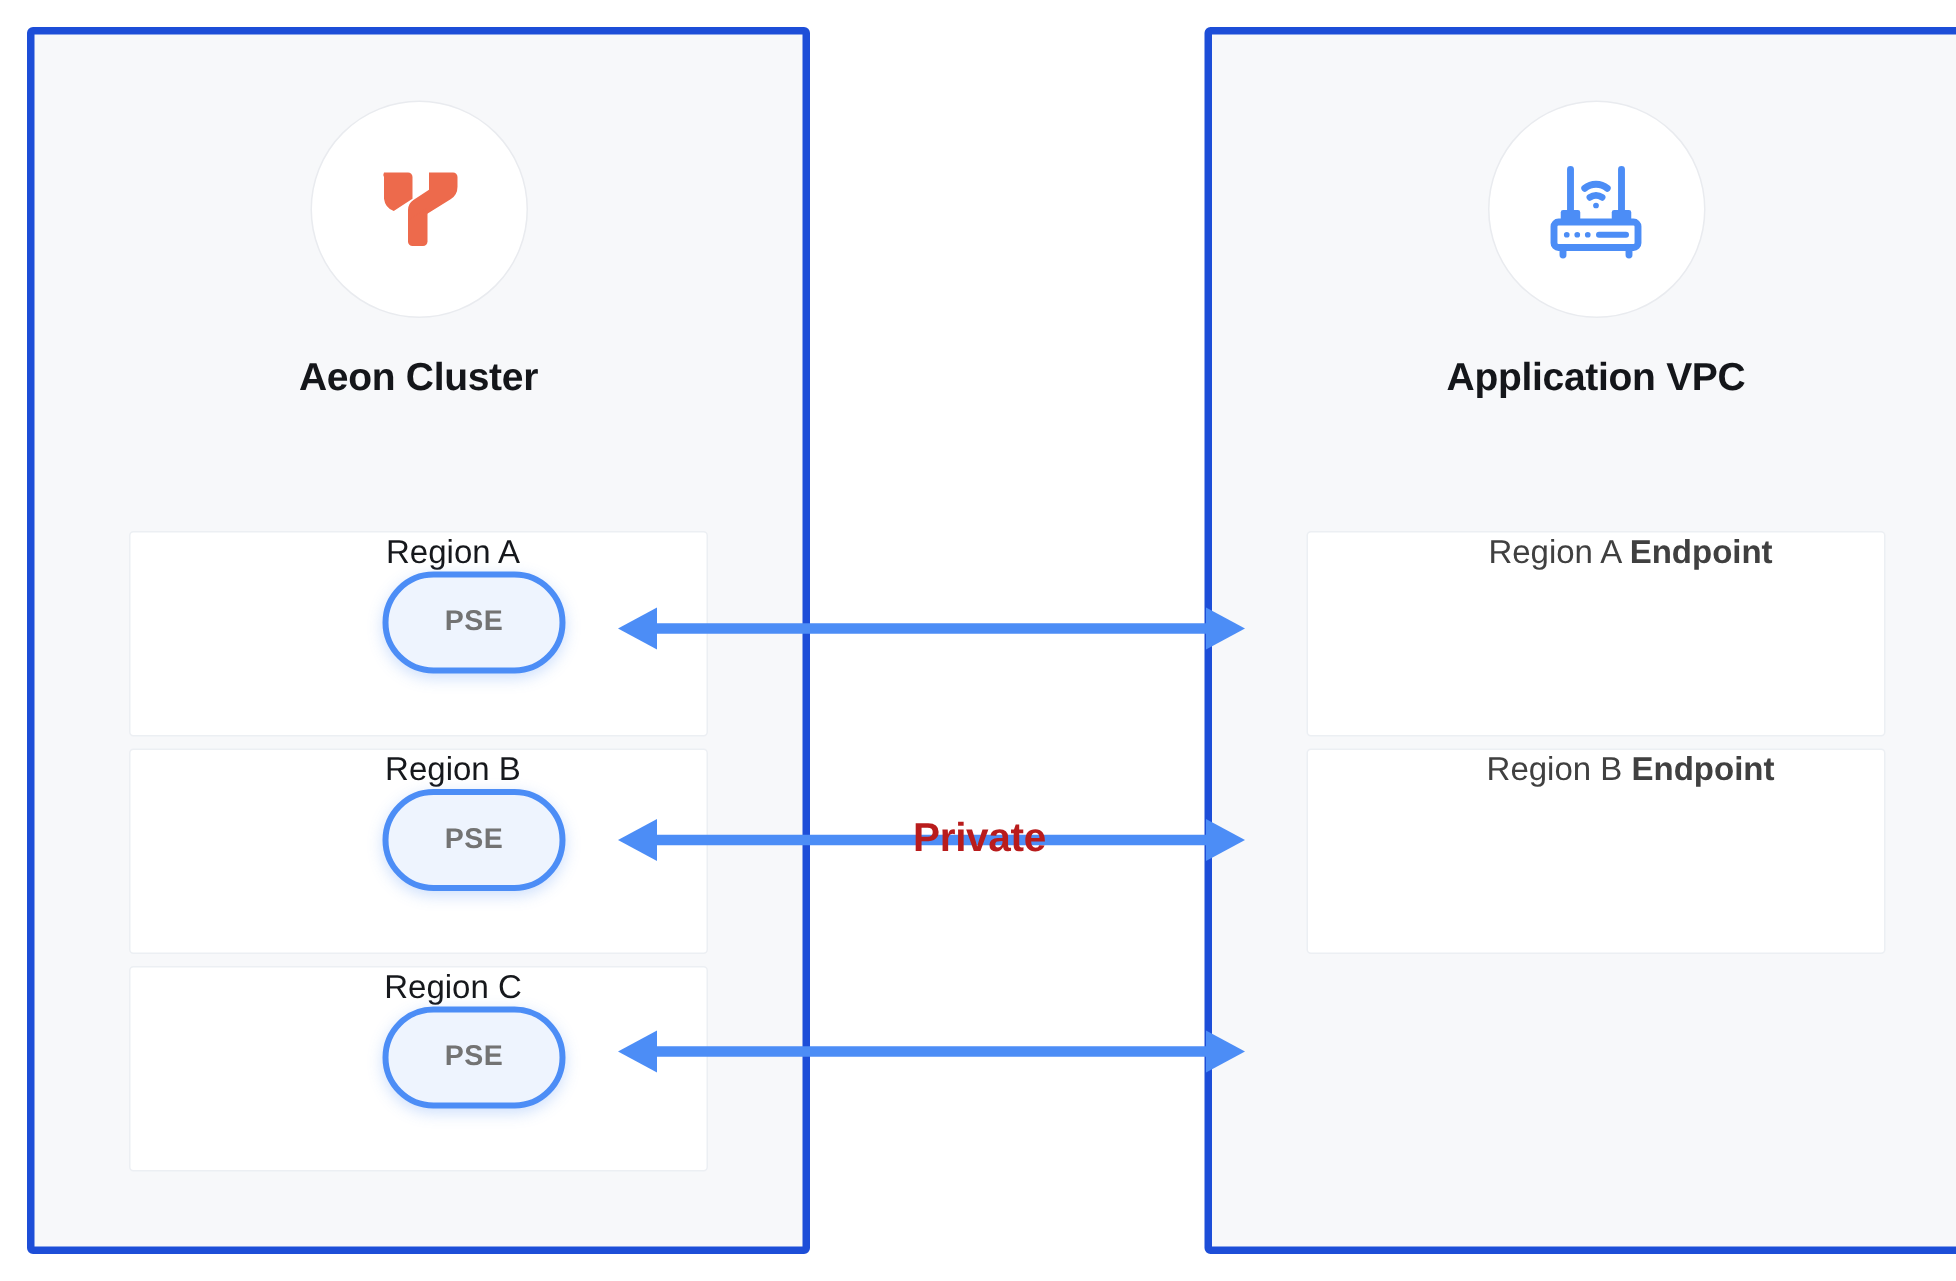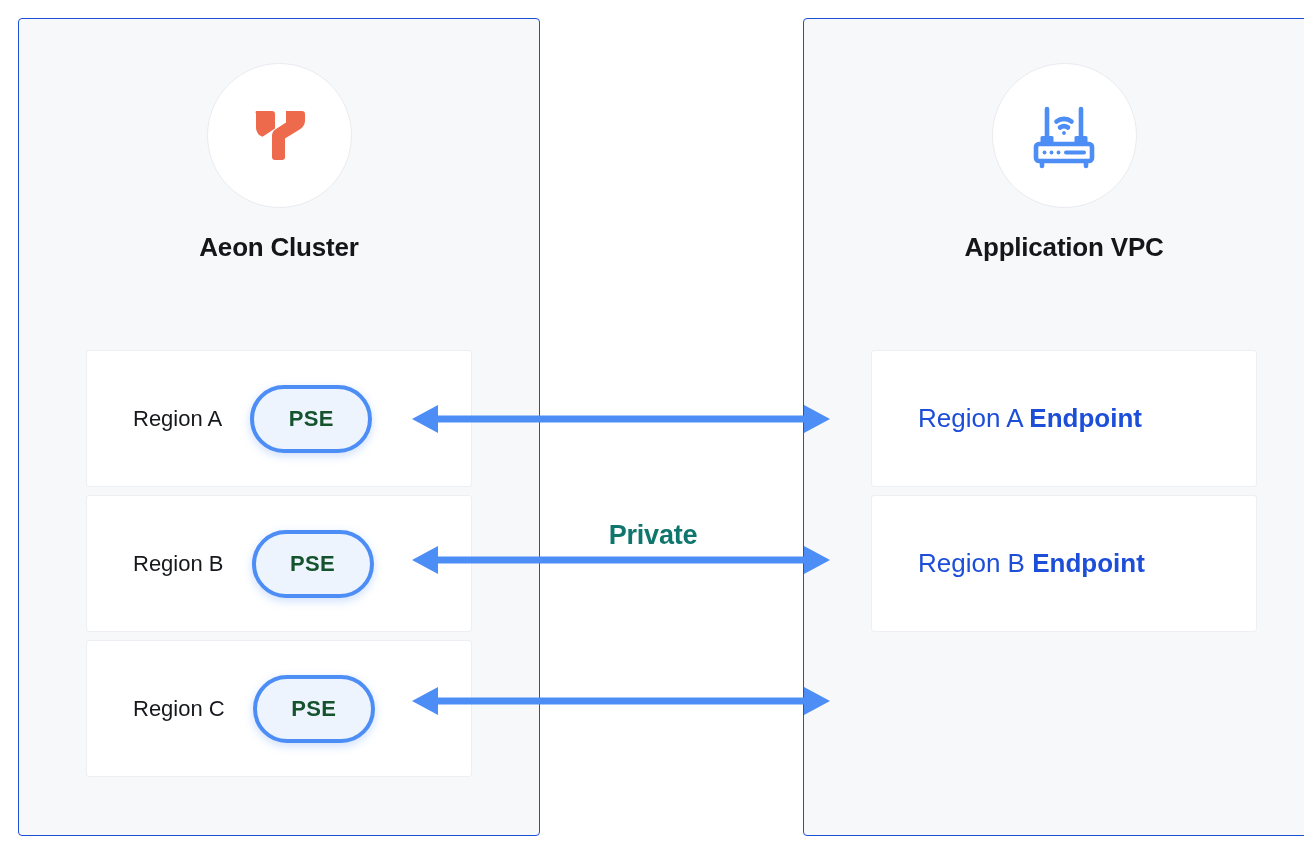--- a/index.html
+++ b/index.html
@@ -19,21 +19,21 @@
     position: relative;
     width: 1304px;
     height: 854px;
     background: #ffffff;
   }
 
   
   .panel {
     position: absolute;
     background: #f7f8fa;
-    border: 1px solid #1d4ed8;
+    border: 5px solid #1d4ed8;
     border-radius: 4px;
     box-sizing: border-box;
   }
   .panel-left {
     left: 18px;
     top: 18px;
     width: 522px;
     height: 818px;
   }
   .panel-right {
@@ -87,20 +87,21 @@
     position: relative;
     height: 137px;
     margin: 0 auto 8px auto;
     width: 386px;
     background: #ffffff;
     border: 1px solid #eceff3;
     border-radius: 3px;
     box-sizing: border-box;
     display: flex;
     align-items: center;
+    flex-direction: column;
   }
   .row:last-child { margin-bottom: 0; }
 
   
   .row-left {
     padding-left: 46px;
   }
   .region-label {
     font-size: 22px;
     color: #16181c;
@@ -114,57 +115,57 @@
     border-radius: 34px;
     background: #eef4fe;
     border: 4px solid #4c8df6;
     box-sizing: border-box;
     display: flex;
     align-items: center;
     justify-content: center;
     box-shadow: 0 3px 10px rgba(76,141,246,0.28);
   }
   .pse-label {
-    font-size: 22px;
-    font-weight: bold;
-    color: #14532d;
+    font-size: 19px;
+    font-weight: bold;
+    color: #737373;
     letter-spacing: 0.3px;
   }
 
   
   .row-right {
     padding-left: 46px;
   }
   .endpoint-text {
-    font-size: 26px;
-    color: #1d4ed8;
+    font-size: 22px;
+    color: #404040;
     white-space: nowrap;
   }
   .endpoint-text .bold {
     font-weight: bold;
   }
 
   
   #connectors {
     position: absolute;
     left: 0;
     top: 0;
     width: 1304px;
     height: 854px;
     pointer-events: none;
   }
 
   
   .link-caption {
     position: absolute;
     left: 543px;
-    top: 505px;
+    top: 528px;
     width: 220px;
     text-align: center;
-    color: #0f766e;
+    color: #b91c1c;
     font-size: 27px;
     font-weight: bold;
     line-height: 60px;
     letter-spacing: -0.2px;
   }
   .link-caption .caption-line {
     display: block;
   }
   .link-caption .caption-line-1 { margin-bottom: 0px; }
 </style>

